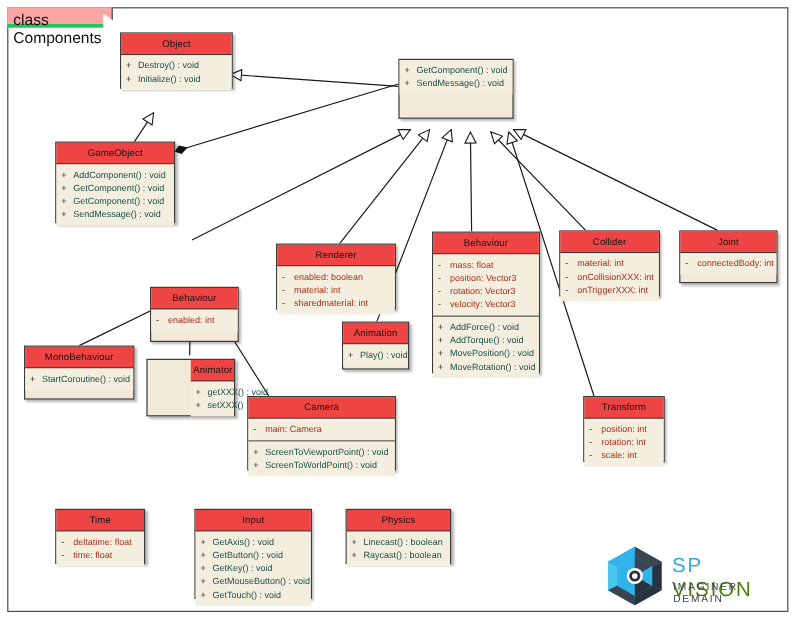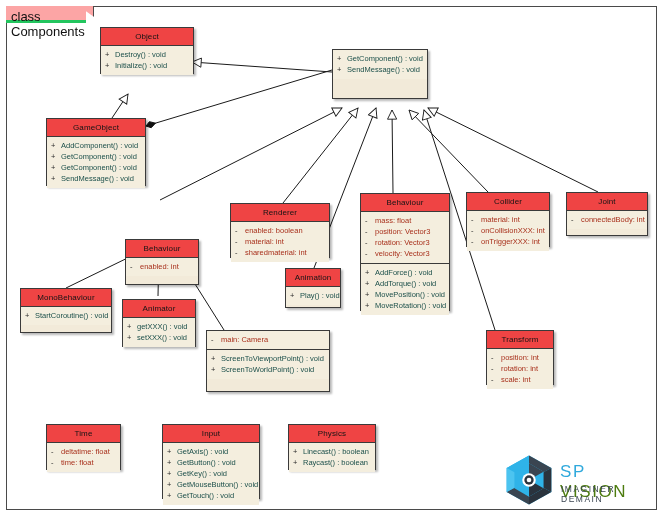--- a/index.html
+++ b/index.html
@@ -272,21 +272,21 @@
   <div class="cls" style="left:20px;top:288px;width:92px;height:45px;">
     <div class="title">MonoBehaviour</div>
     <div class="sect">
       <div class="row meth">
         <span class="vis">+</span>
         <span class="name">StartCoroutine() : void</span>
       </div>
     </div>
   </div>
 
-  <div class="cls" style="left:122px;top:299px;width:74px;height:48px;">
+  <div class="cls" style="left:122px;top:299px;width:74px;height:48px;padding-left:36px;">
     <div class="title">Animator</div>
     <div class="sect">
       <div class="row meth">
         <span class="vis">+</span>
         <span class="name">getXXX() : void</span>
       </div>
       <div class="row meth">
         <span class="vis">+</span>
         <span class="name">setXXX() : void</span>
       </div>
@@ -297,20 +297,21 @@
     <div class="title">Animation</div>
     <div class="sect">
       <div class="row meth">
         <span class="vis">+</span>
         <span class="name">Play() : void</span>
       </div>
     </div>
   </div>
 
   <div class="cls" style="left:206px;top:330px;width:124px;height:62px;">
+    <div class="title">Camera</div>
     <div class="sect">
       <div class="row attr">
         <span class="vis">-</span>
         <span class="name">main: Camera</span>
       </div>
     </div>
     <div class="sect">
       <div class="row meth">
         <span class="vis">+</span>
         <span class="name">ScreenToViewportPoint() : void</span>

